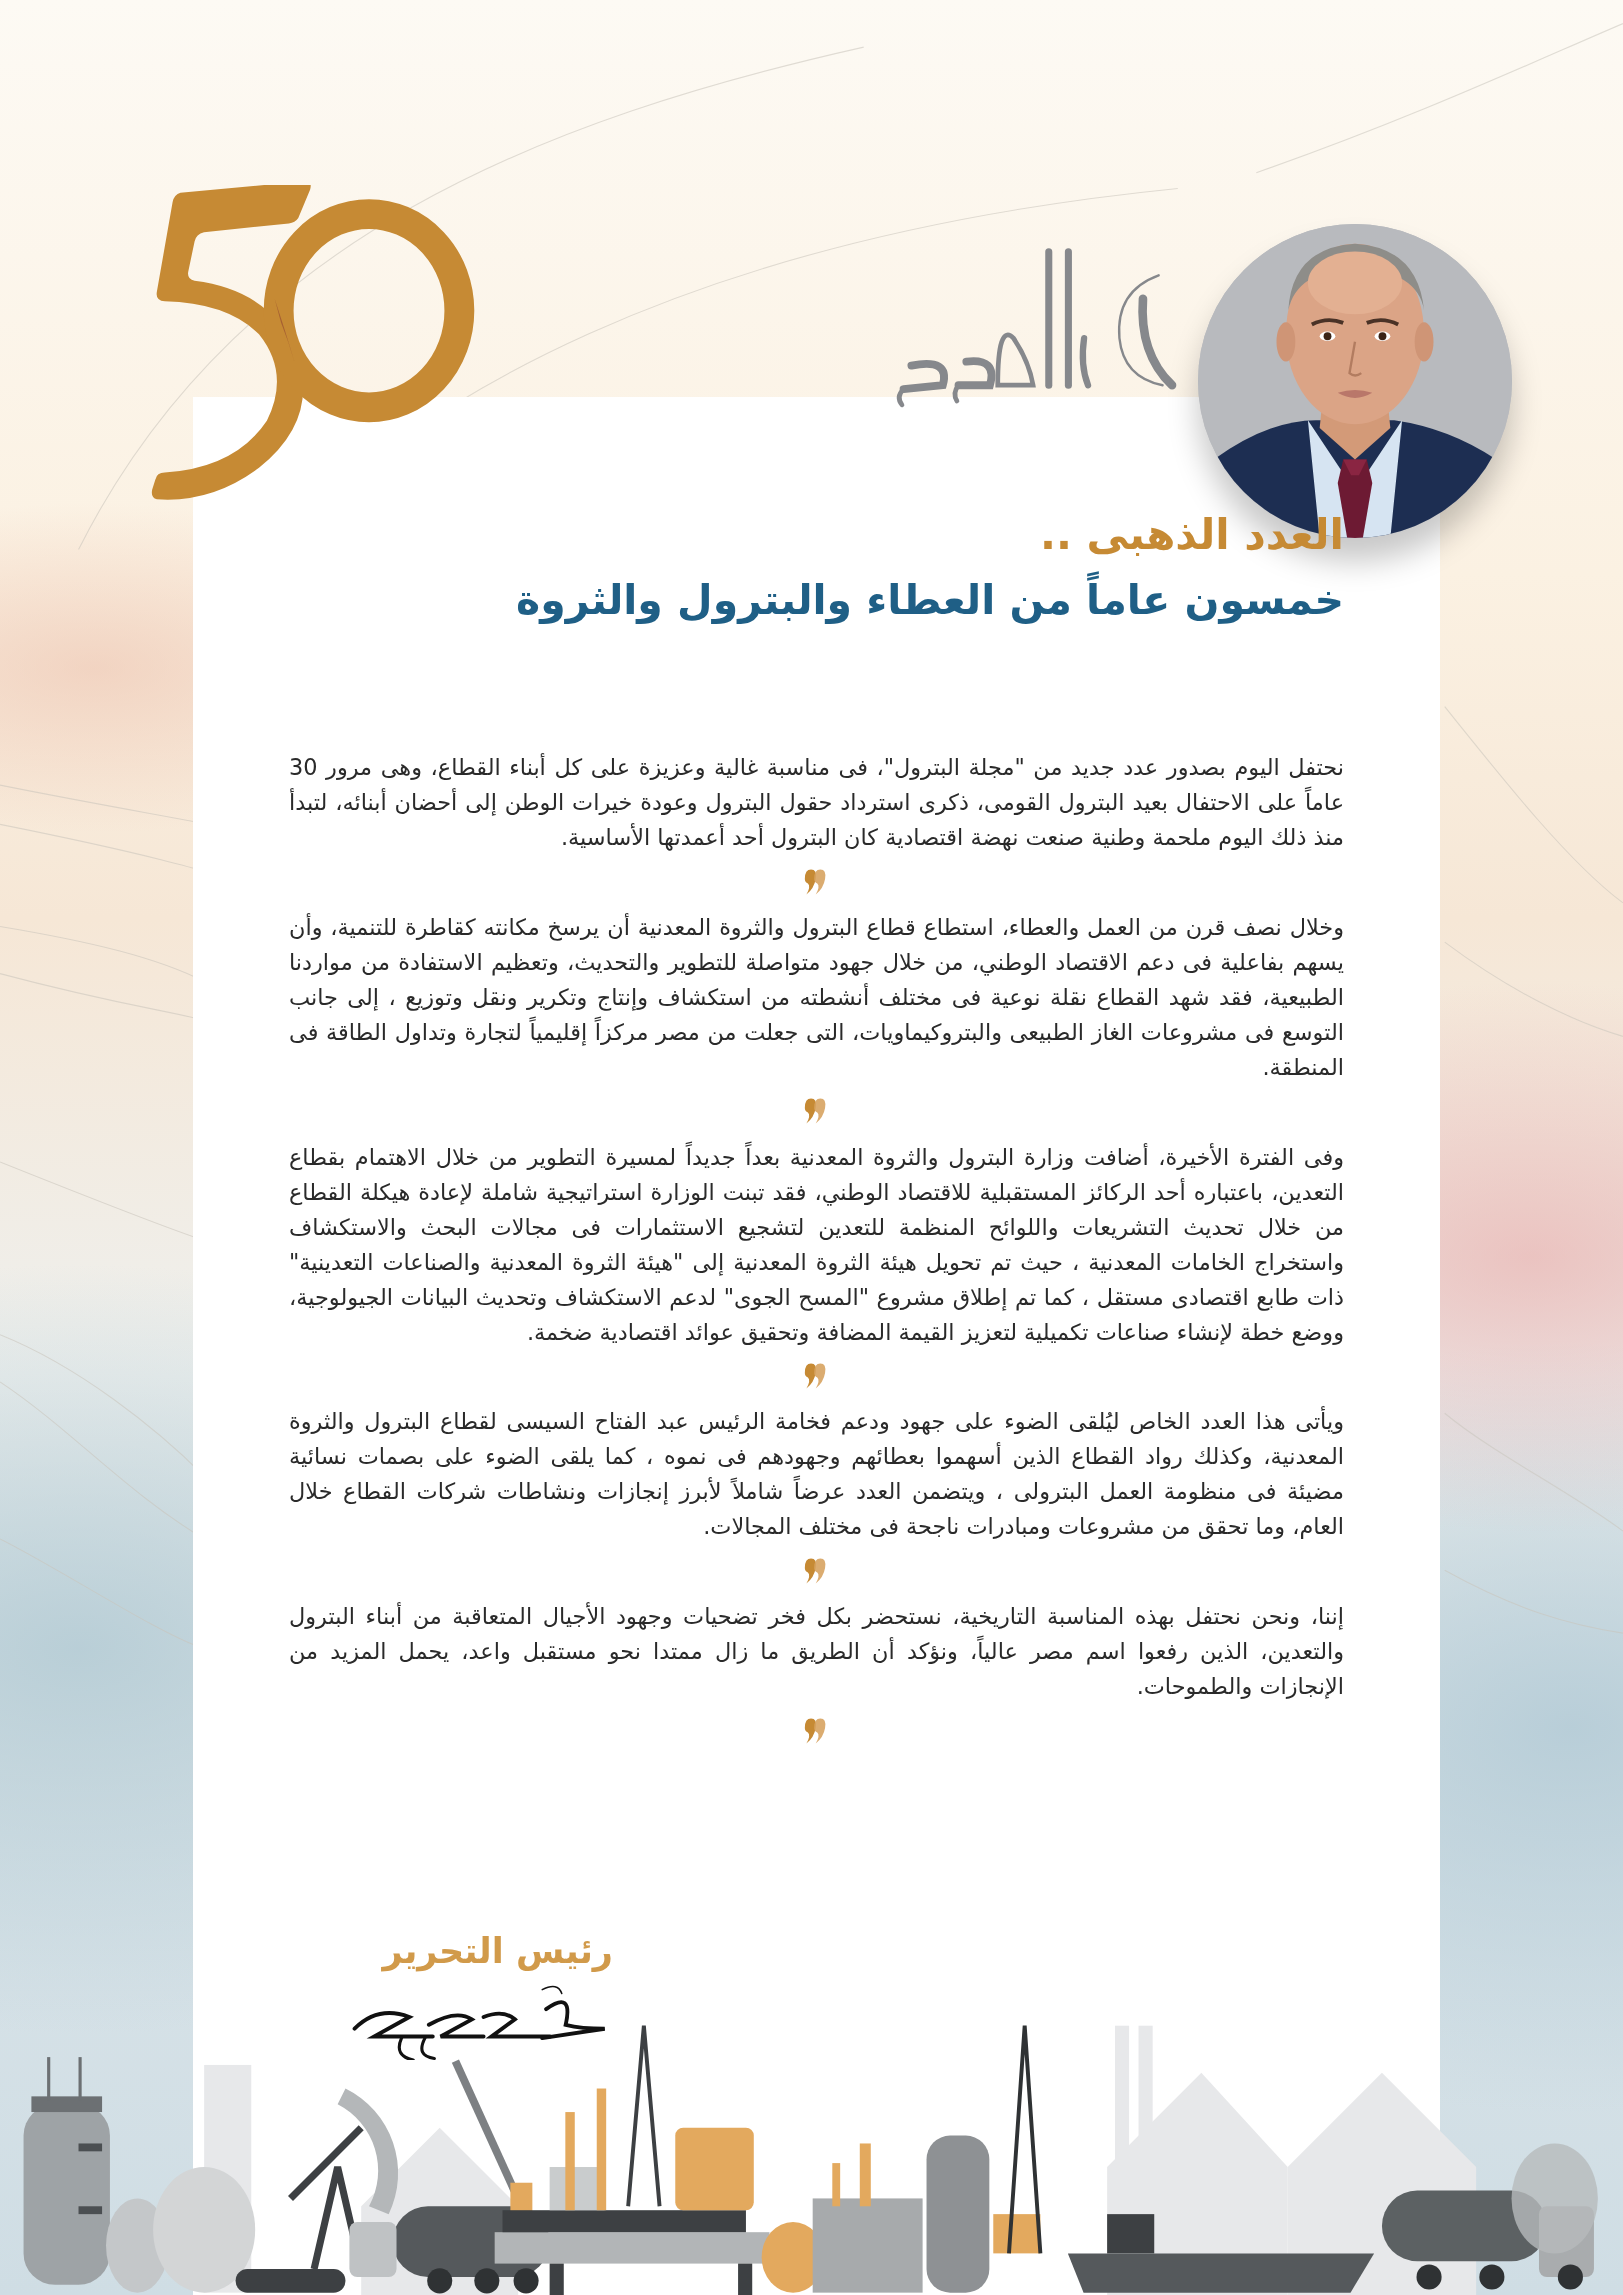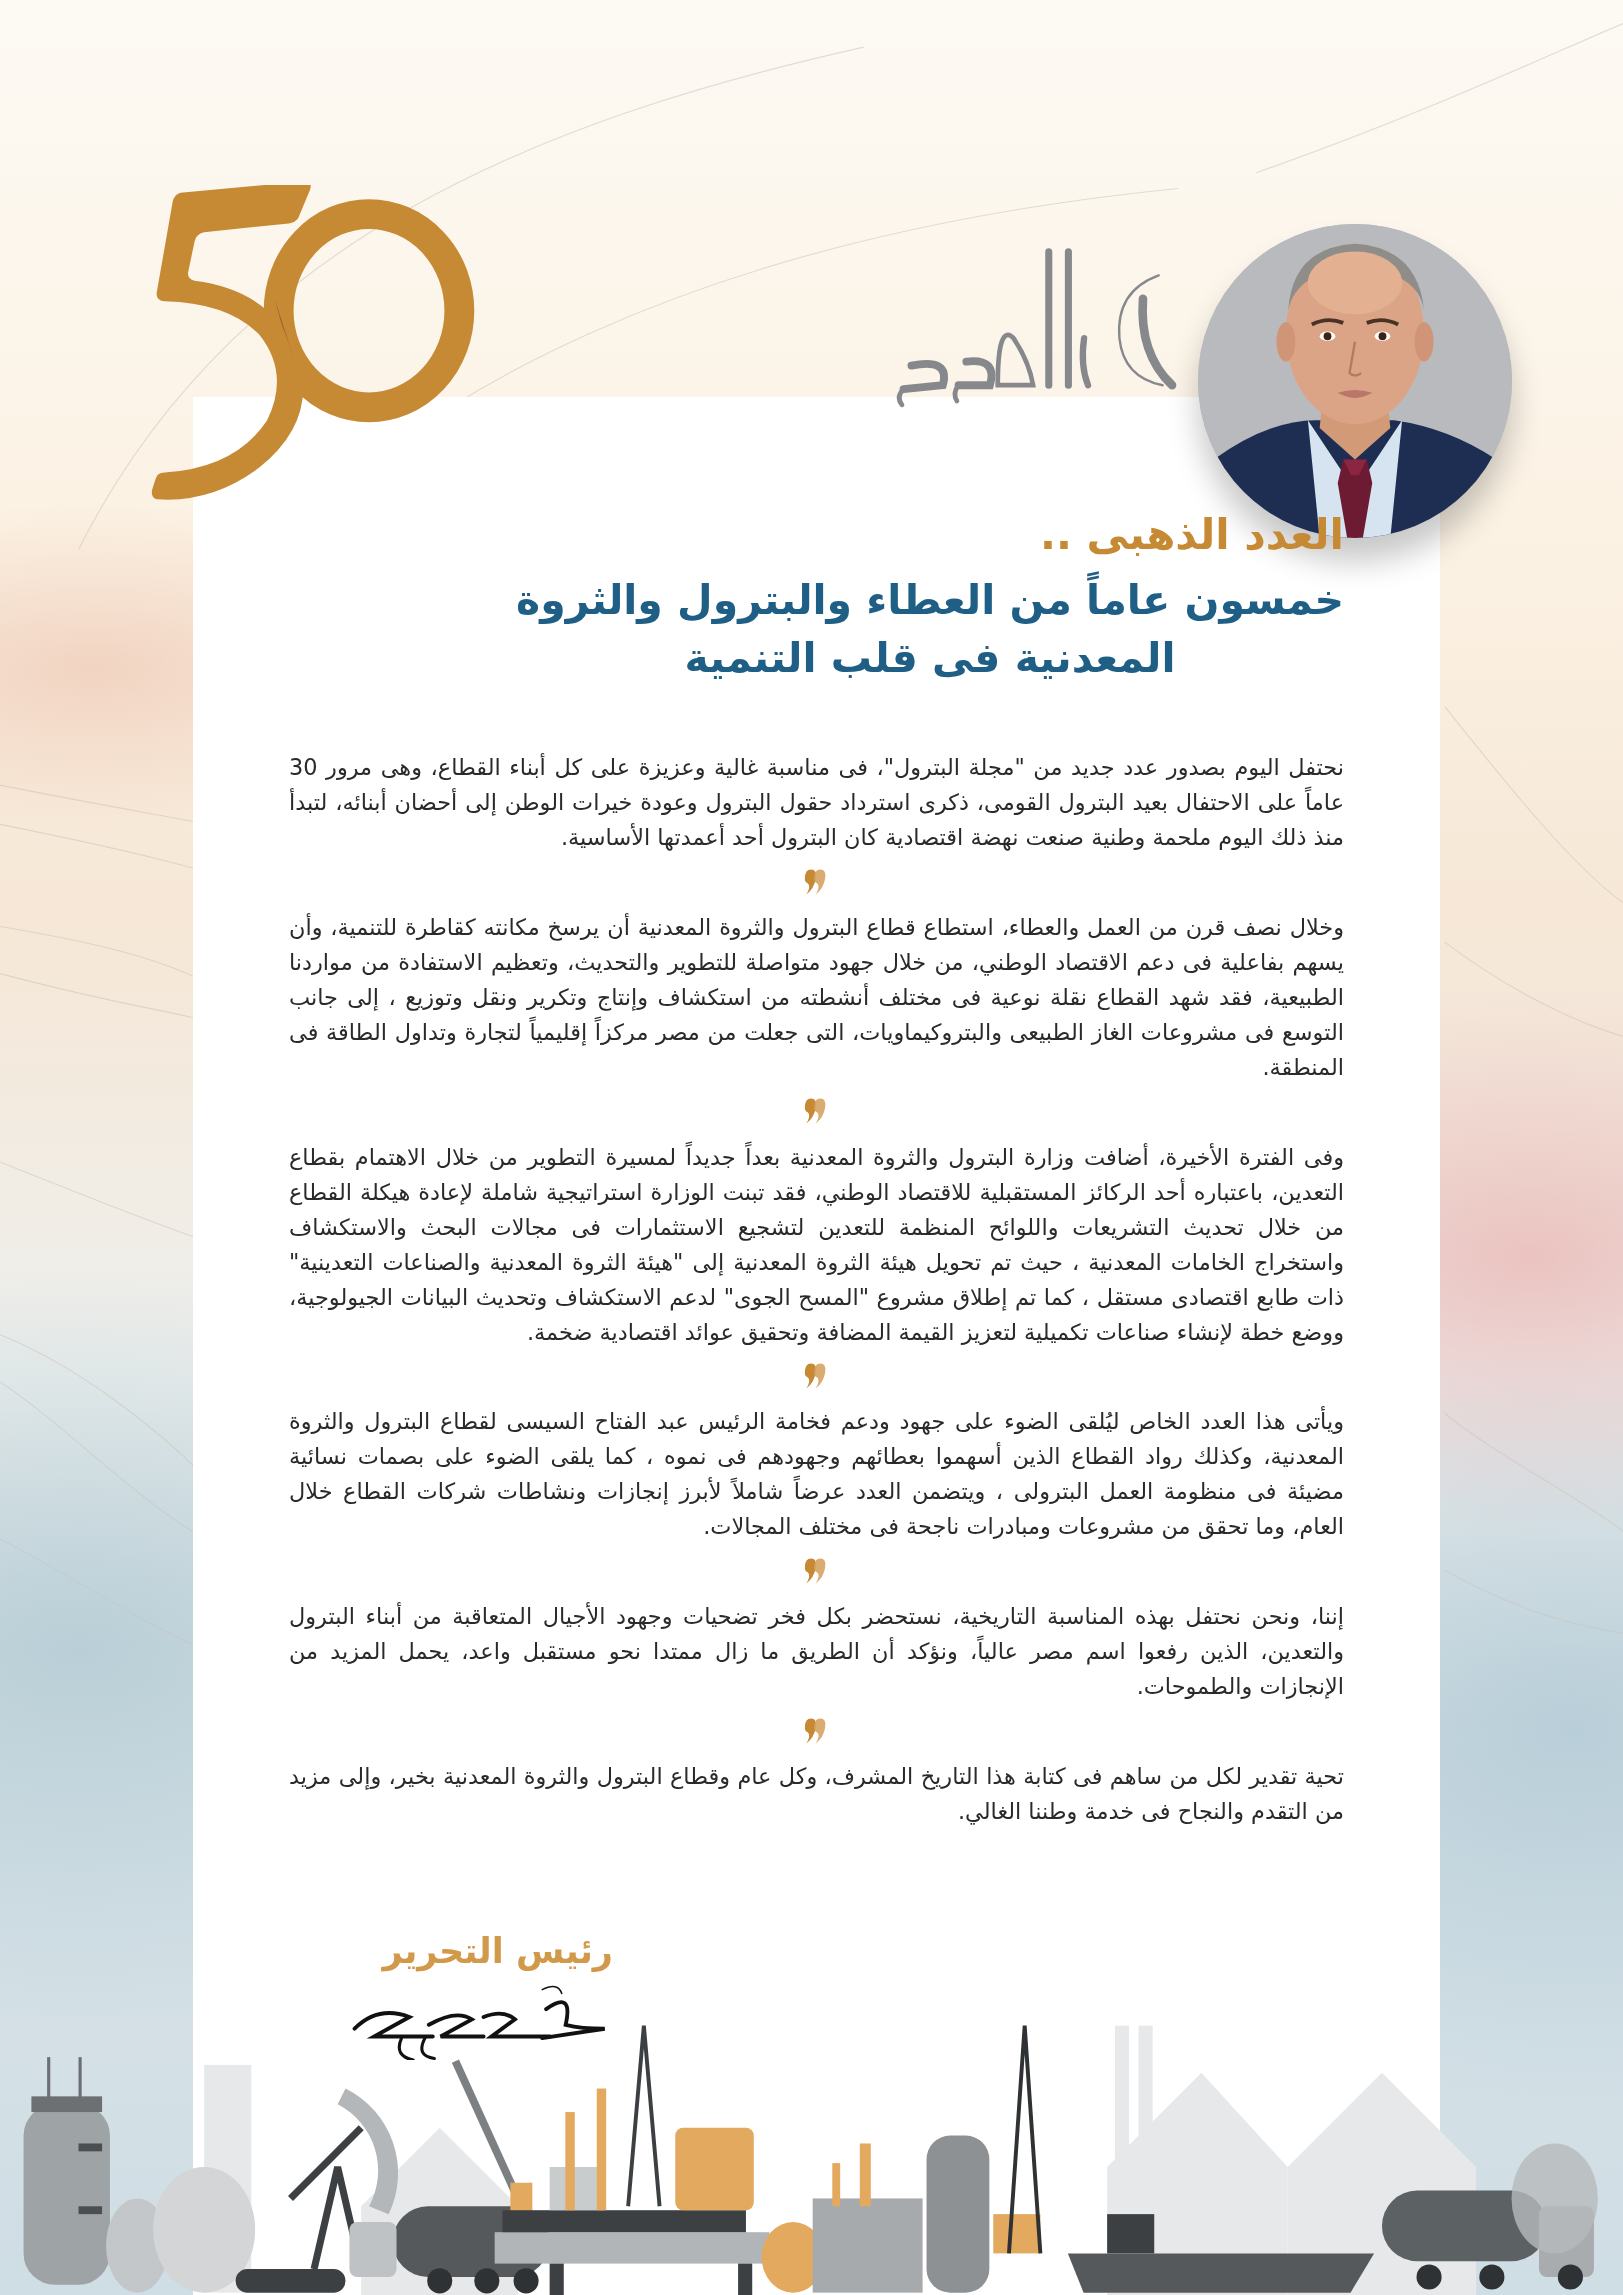--- a/index.html
+++ b/index.html
@@ -152,21 +152,20 @@
     <circle cx="235" cy="143" r="5" fill="#3b2417"></circle>
 
     <path d="M200 150 L193 190 Q200 196 208 190" stroke="#b27c60" stroke-width="3" fill="none"></path>
     <path d="M178 215 Q200 208 222 215 Q200 228 178 215 Z" fill="#b9776a"></path>
   </svg>
 </div>
 
 <div class="titles">
   <div class="title-main">العدد الذهبى ..</div>
   <div class="title-sub">خمسون عاماً من العطاء والبترول والثروة</div>
-  <div class="title-sub">المعدنية فى قلب التنمية</div>
 </div>
 
 <div class="article">
   <p>نحتفل اليوم بصدور عدد جديد من "مجلة البترول"، فى مناسبة غالية وعزيزة على كل أبناء القطاع، وهى مرور 30 عاماً على الاحتفال بعيد البترول القومى، ذكرى استرداد حقول البترول وعودة خيرات الوطن إلى أحضان أبنائه، لتبدأ منذ ذلك اليوم ملحمة وطنية صنعت نهضة اقتصادية كان البترول أحد أعمدتها الأساسية.</p>
   <div class="quote-mark">
     <svg viewBox="0 0 42 36">
       <path d="M6 14 Q6 2 14 2 Q22 2 20 14 Q18 26 8 34 Q14 24 10 20 Q6 18 6 14Z" fill="#c68a34"></path>
       <path d="M18 14 Q18 2 26 2 Q34 2 32 14 Q30 26 20 34 Q26 24 22 20 Q18 18 18 14Z" fill="#d7a361" opacity="0.9"></path>
     </svg>
   </div>
@@ -191,21 +190,20 @@
       <path d="M18 14 Q18 2 26 2 Q34 2 32 14 Q30 26 20 34 Q26 24 22 20 Q18 18 18 14Z" fill="#d7a361" opacity="0.9"></path>
     </svg>
   </div>
   <p>إننا، ونحن نحتفل بهذه المناسبة التاريخية، نستحضر بكل فخر تضحيات وجهود الأجيال المتعاقبة من أبناء البترول والتعدين، الذين رفعوا اسم مصر عالياً، ونؤكد أن الطريق ما زال ممتدا نحو مستقبل واعد، يحمل المزيد من الإنجازات والطموحات.</p>
   <div class="quote-mark">
     <svg viewBox="0 0 42 36">
       <path d="M6 14 Q6 2 14 2 Q22 2 20 14 Q18 26 8 34 Q14 24 10 20 Q6 18 6 14Z" fill="#c68a34"></path>
       <path d="M18 14 Q18 2 26 2 Q34 2 32 14 Q30 26 20 34 Q26 24 22 20 Q18 18 18 14Z" fill="#d7a361" opacity="0.9"></path>
     </svg>
   </div>
-  <p>تحية تقدير لكل من ساهم فى كتابة هذا التاريخ المشرف، وكل عام وقطاع البترول والثروة المعدنية بخير، وإلى مزيد من التقدم والنجاح فى خدمة وطننا الغالي.</p>
 </div>
 
 <div class="signature-block">
   <div class="sig-role">رئيس التحرير</div>
   <svg class="sig-name" viewBox="0 0 360 110">
     <g fill="none" stroke="#111" stroke-linecap="round">
       <path d="M10 70 Q40 40 80 55 L35 80 L110 80" stroke-width="5"></path>
       <path d="M105 65 Q140 45 160 58 L120 80 L175 80" stroke-width="5"></path>
       <path d="M175 55 Q200 45 215 58 L185 80 L260 80" stroke-width="5"></path>
       <path d="M255 45 Q290 20 280 65 Q300 70 330 70 L250 82" stroke-width="5"></path>

